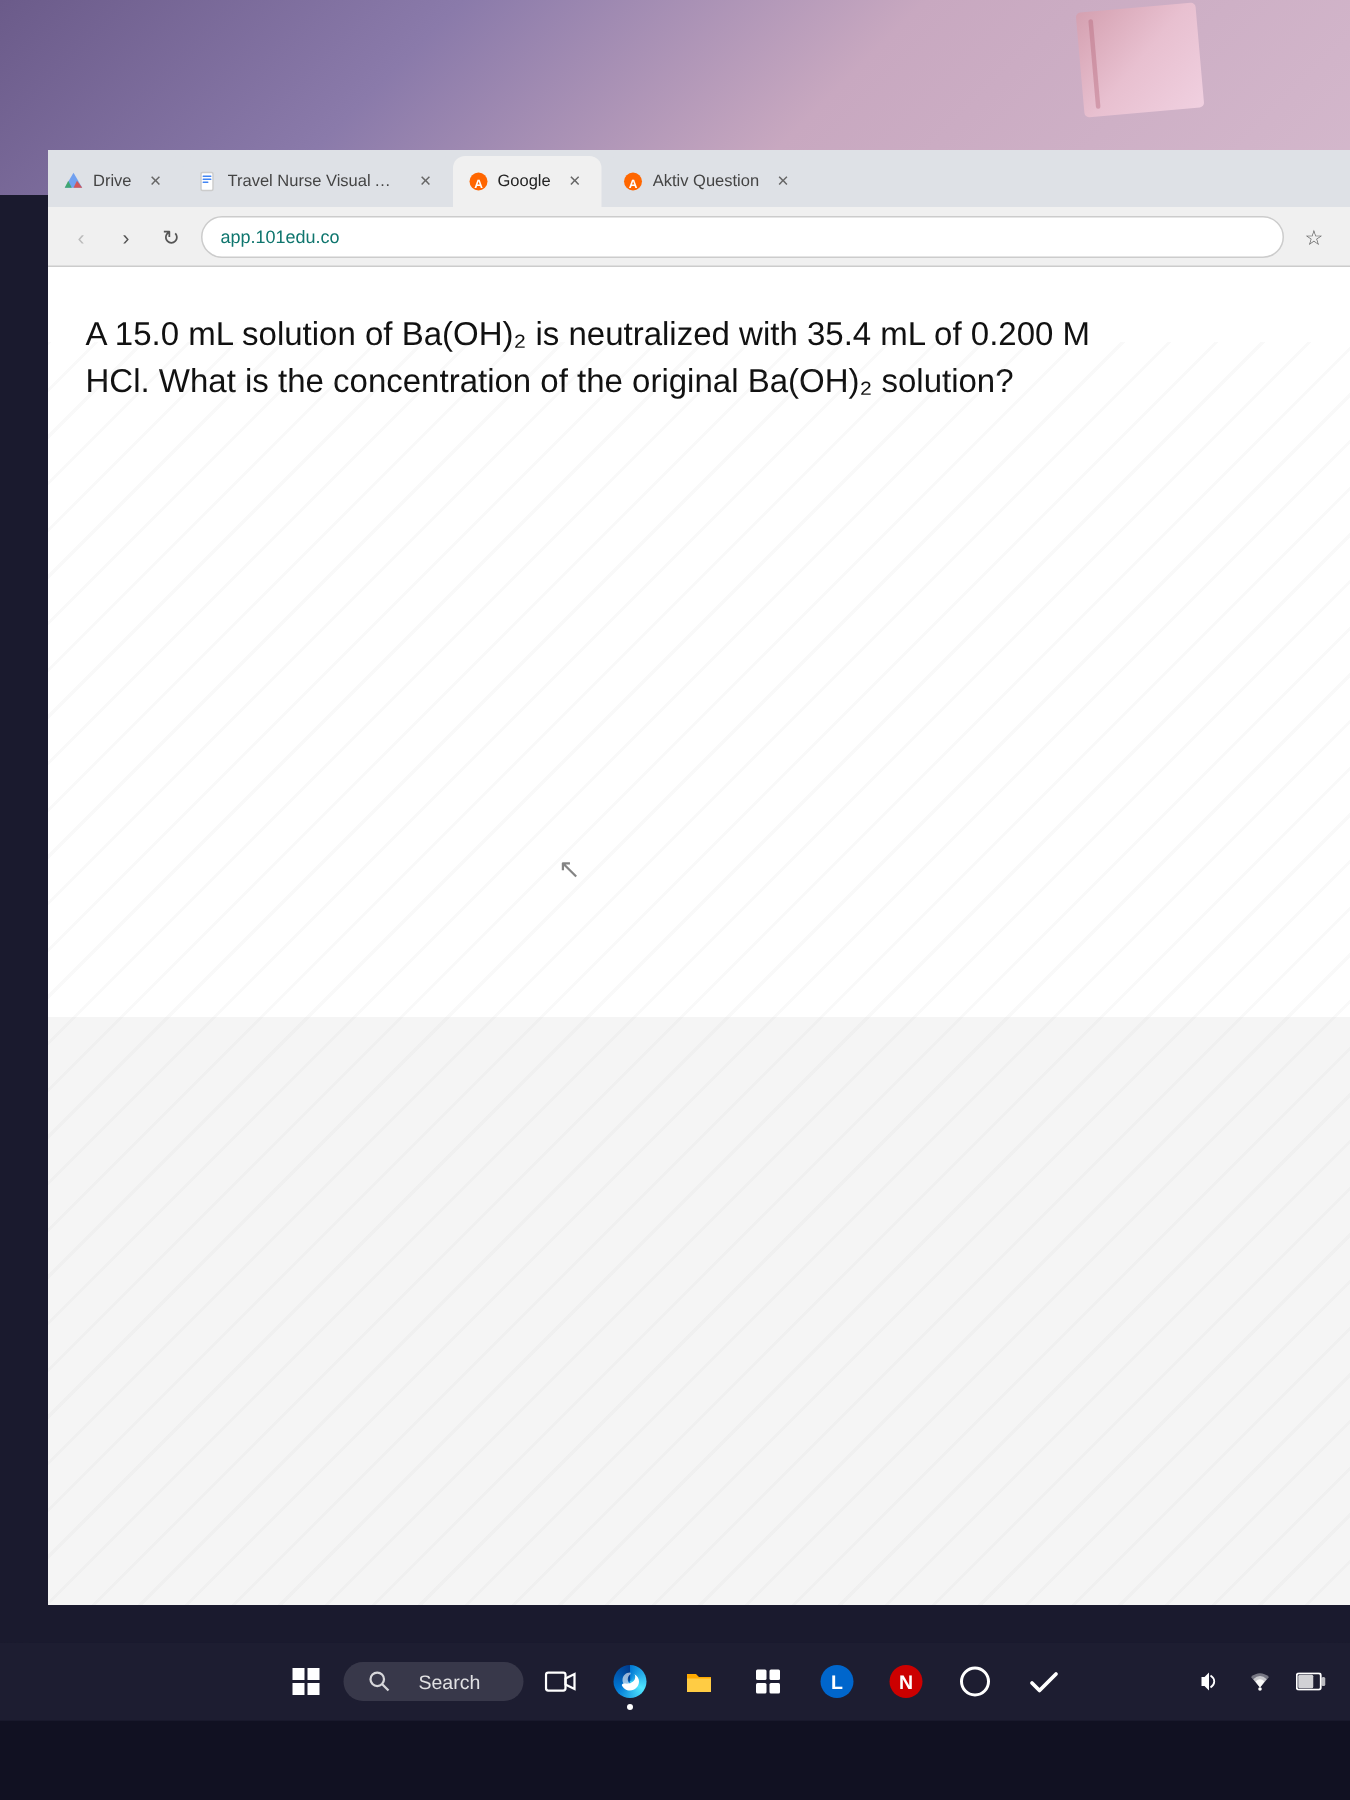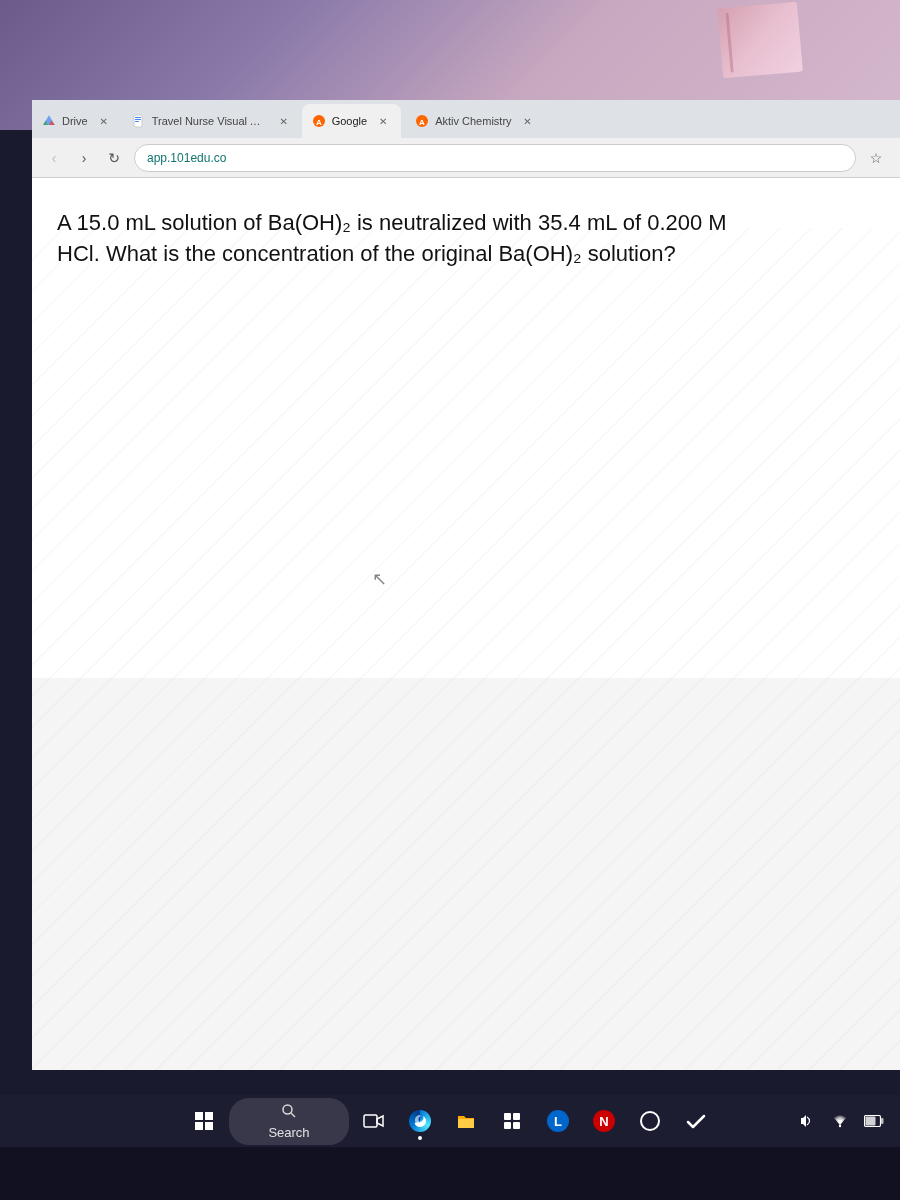--- a/index.html
+++ b/index.html
@@ -228,27 +228,26 @@
       align-items: center;
       justify-content: center;
       border-radius: 6px;
       cursor: pointer;
       position: relative;
     }
 
     .taskbar-search {
       display: flex;
       align-items: center;
-      gap: 6px;
+      gap: 18px;
       background: rgba(255,255,255,0.12);
       border-radius: 20px;
       padding: 5px 16px;
       cursor: pointer;
       min-width: 120px;
-      flex-direction: column;
     }
 
     .taskbar-search-text {
       color: rgba(255,255,255,0.85);
       font-size: 13px;
     }
 
     
     .win-icon {
       display: grid;
@@ -416,21 +415,21 @@
 
     <div style="width:4px;"></div>
 
     <div class="tab">
       <div class="tab-icon">
         <svg width="14" height="14" viewBox="0 0 14 14">
           <circle cx="7" cy="7" r="6" fill="#ff6600"></circle>
           <text x="7" y="11" text-anchor="middle" font-size="8" font-weight="bold" fill="white">A</text>
         </svg>
       </div>
-      <span class="tab-label">Aktiv Chemistry</span>
+      <span class="tab-label">Aktiv Question</span>
       <div class="tab-close">✕</div>
     </div>
   </div>
 
   <div class="address-bar">
     <div class="nav-icons">
       <div class="nav-btn disabled">‹</div>
       <div class="nav-btn">›</div>
       <div class="nav-btn">↻</div>
     </div>

